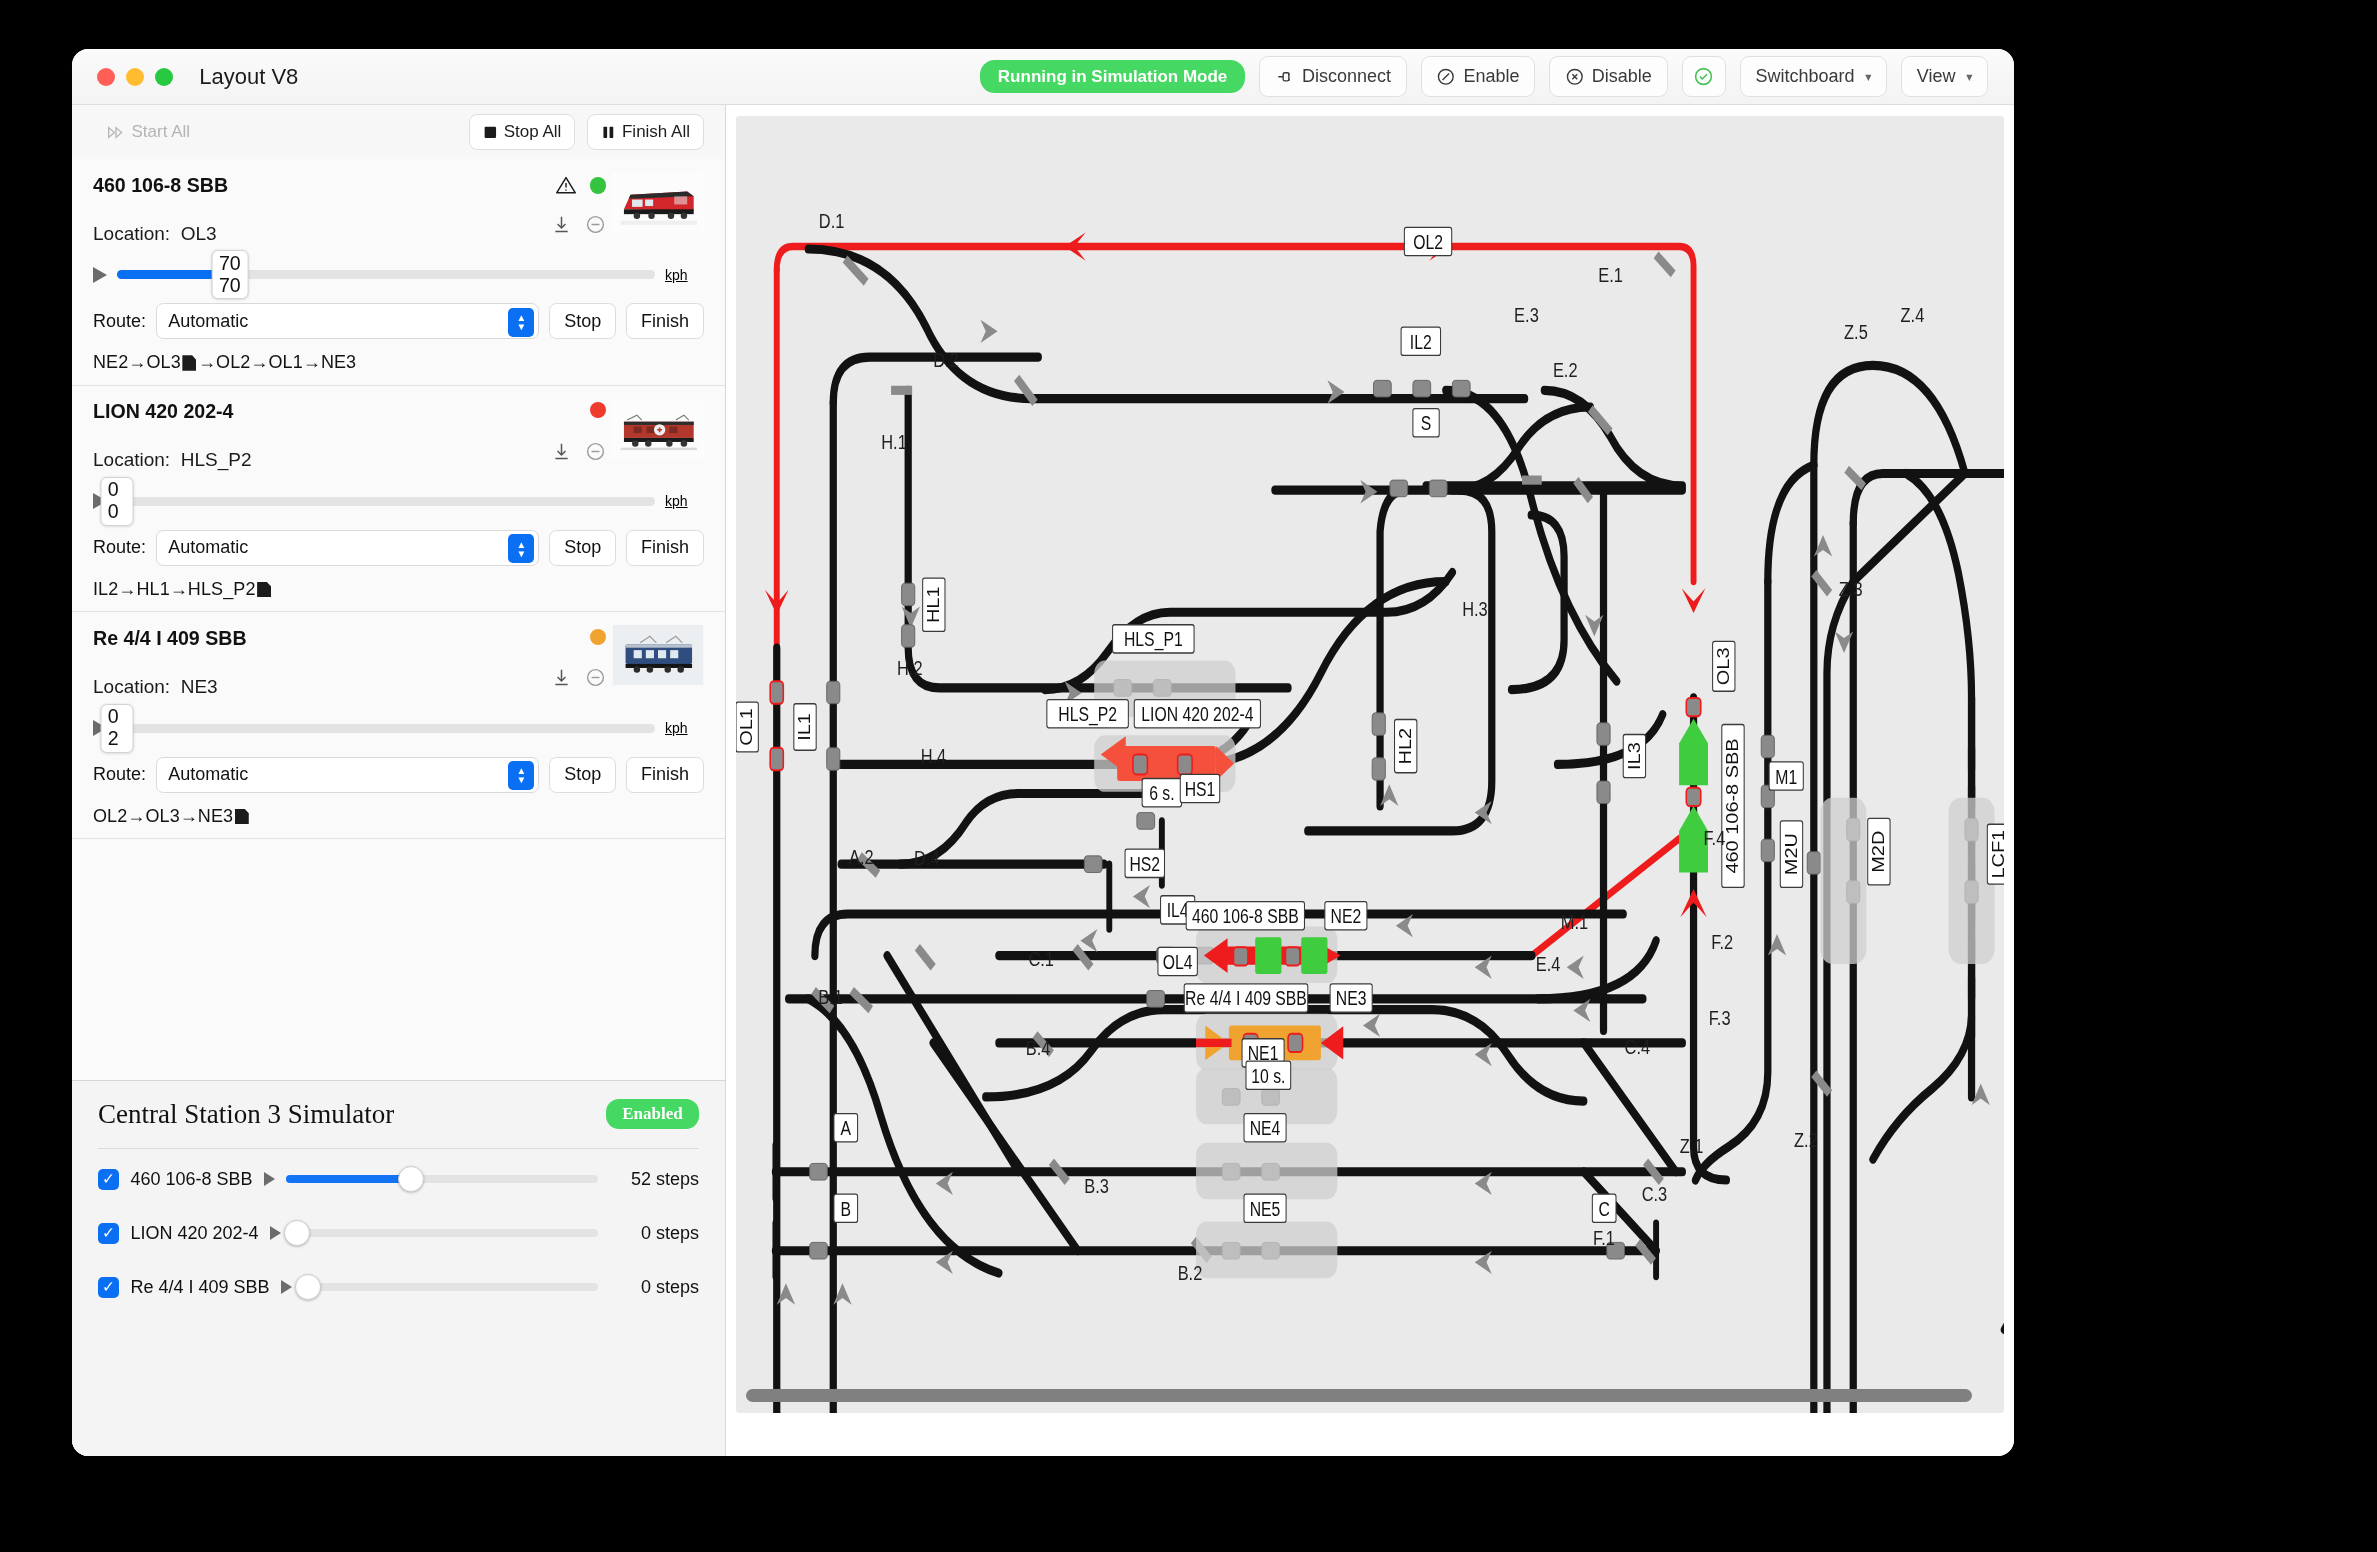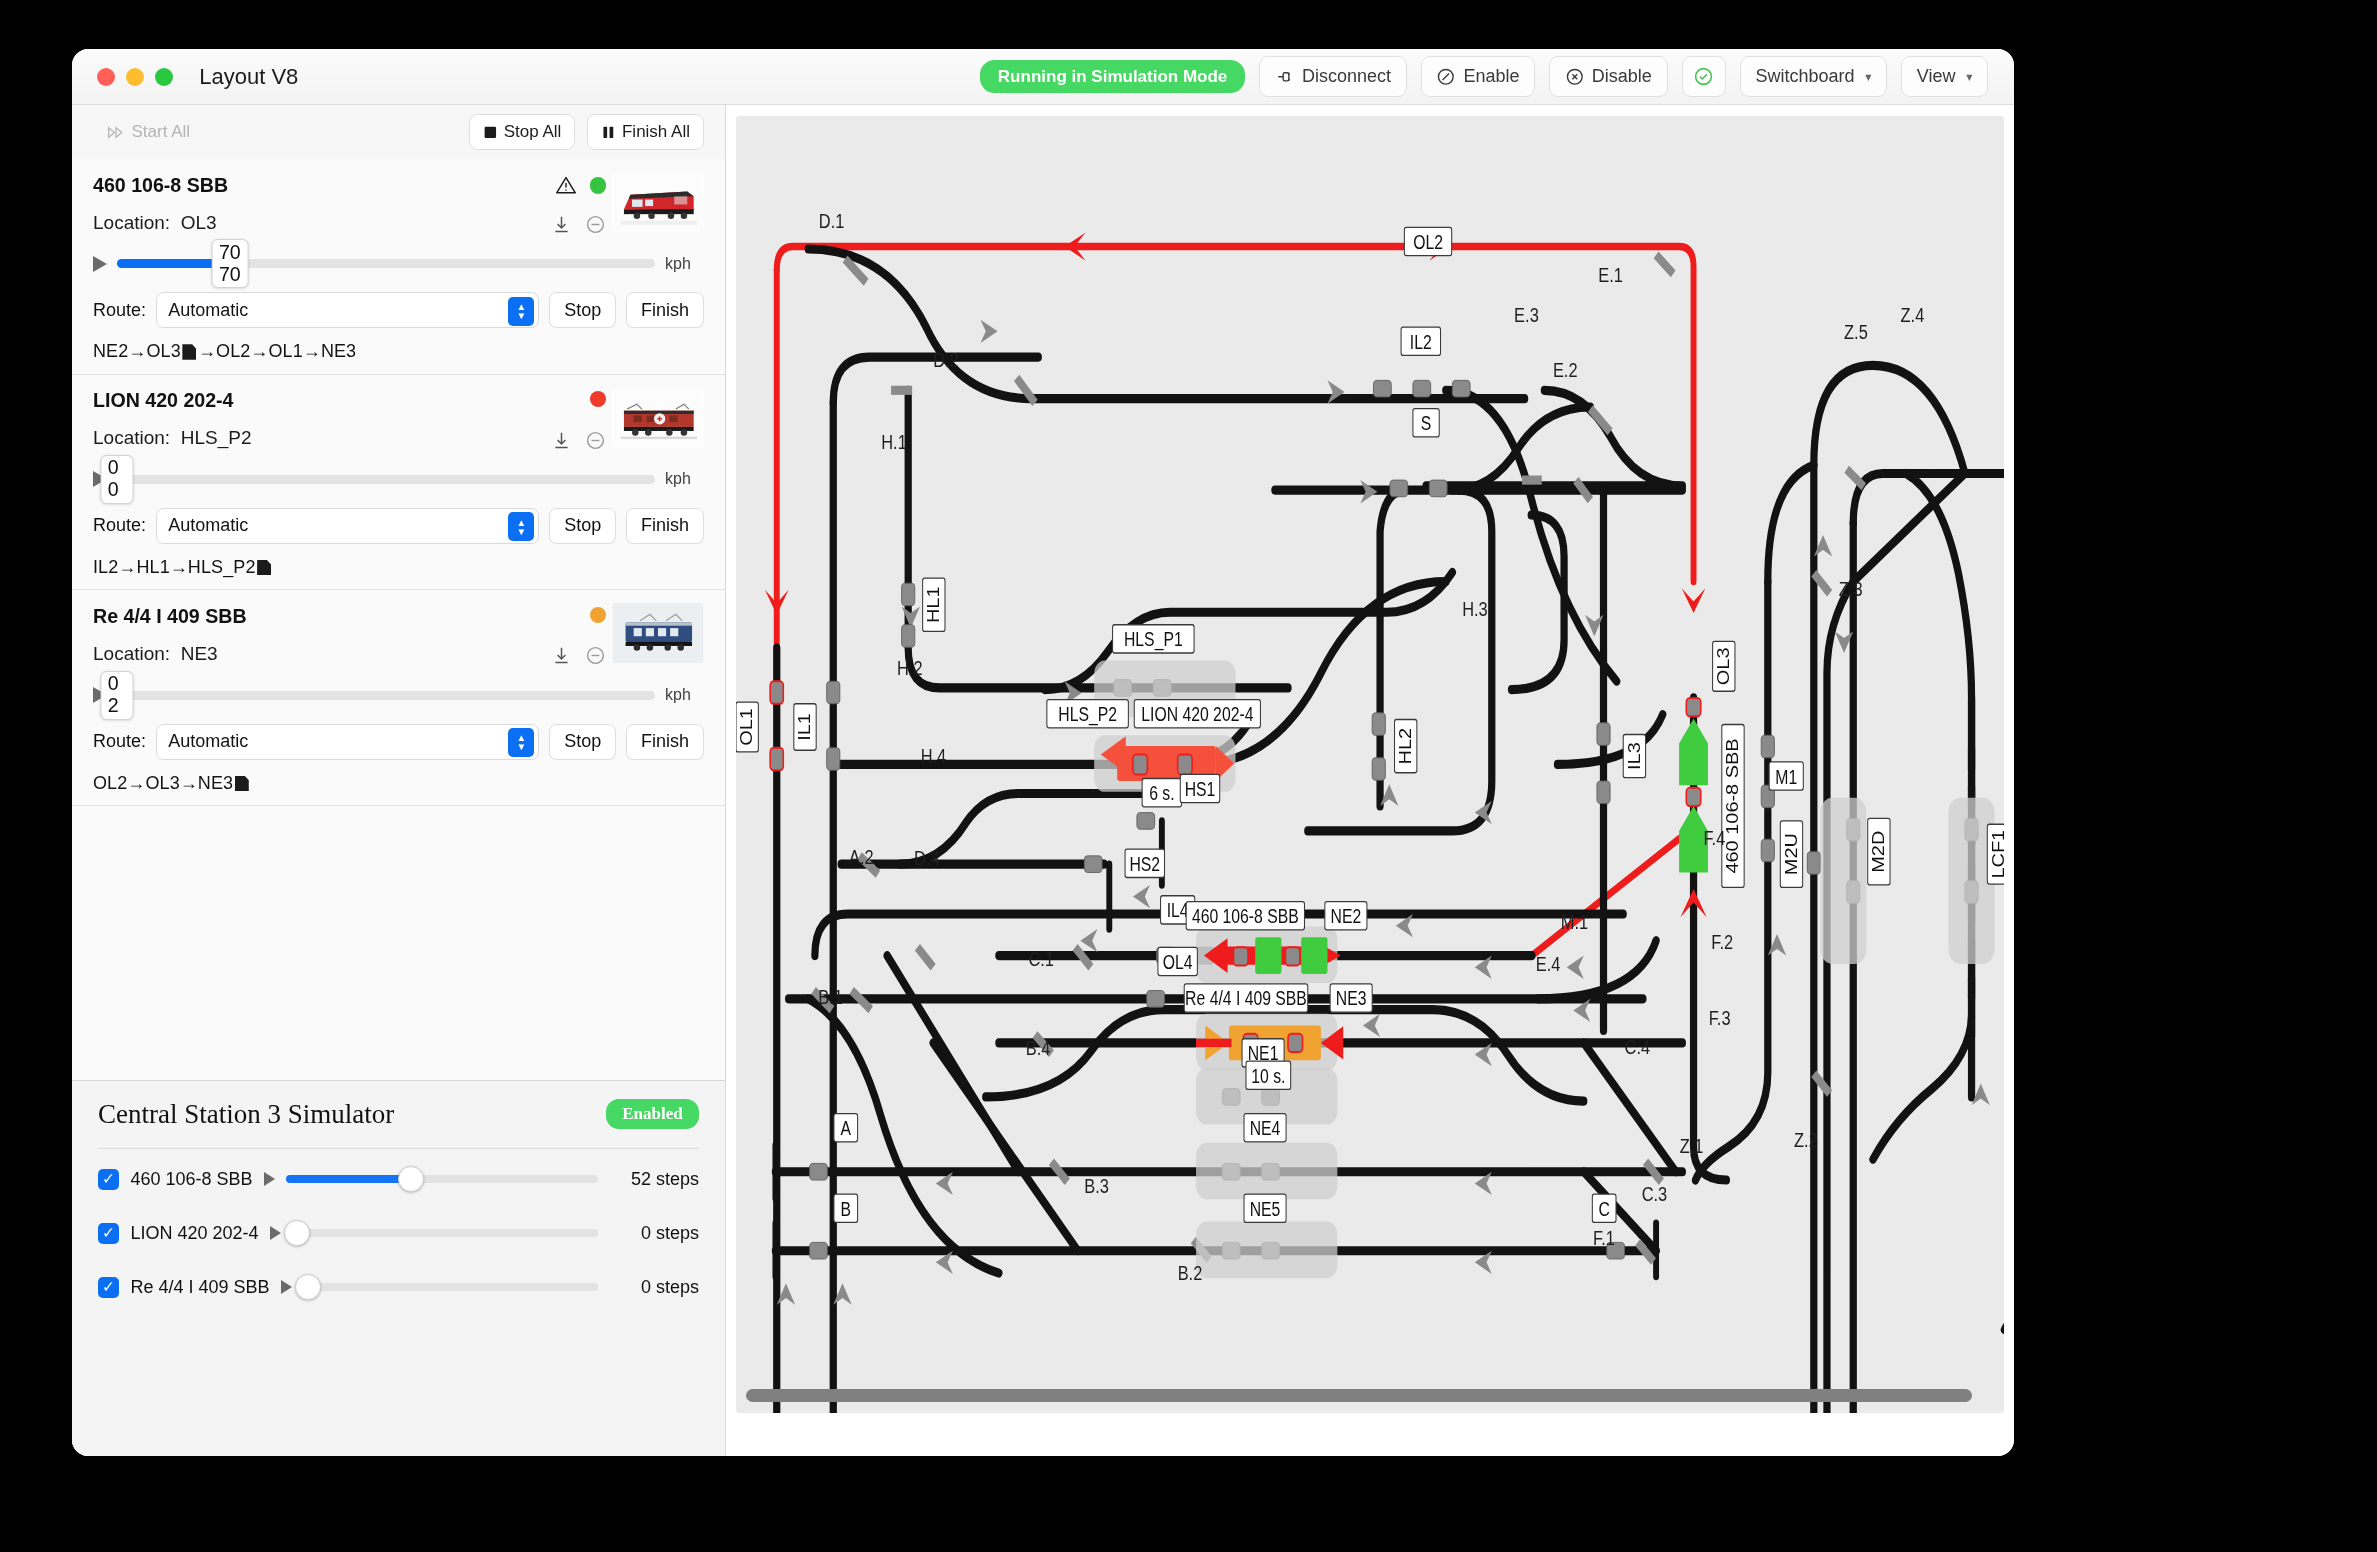--- a/index.html
+++ b/index.html
@@ -74,21 +74,21 @@
   .sb-spacer { flex: 1; }
   #train-list { flex: 1; overflow: hidden; background: #fafafa; }
   .train-card {
     padding: 14.7px 21px 11.4px 21px;
     border-bottom: 0.8px solid #e2e2e2;
     position: relative;
     background: #fafafa;
   }
   .tc-head { display: flex; align-items: flex-start; }
   .tc-name { font-size: 19.6px; font-weight: bold; color: #111; }
-  .tc-loc { font-size: 19px; color: #1b1b1b; margin-top: 15px; }
+  .tc-loc { font-size: 19px; color: #1b1b1b; margin-top: 26px; }
   .tc-loc b { font-weight: normal; }
   .tc-right {
     position: absolute; right: 21px; top: 13px;
     width: 200px; height: 82px;
   }
   .tc-status-row {
     position: absolute; right: 98px; top: 3.3px;
     display: flex; align-items: center; gap: 13px;
   }
   .tc-actions-row {
@@ -108,21 +108,21 @@
   .slider-track { position: absolute; left: 0; right: 0; height: 9px; border-radius: 4.9px; background: #e3e3e3; }
   .slider-fill { position: absolute; left: 0; height: 9px; border-radius: 4.9px; background: #0a6ff2; }
   .speed-bubble {
     position: absolute; transform: translateX(-50%);
     background: #ffffff; border: 0.8px solid #d3d3d3; border-radius: 6.5px;
     padding: 1.6px 6.5px; min-width: 33px; text-align: left;
     font-size: 19.6px; line-height: 1.12; color: #111;
     box-shadow: 0 0.8px 2.5px rgba(0,0,0,0.12);
     z-index: 3;
   }
-  .kph { font-size: 16px; color: #404040; width: 39px; }
+  .kph { font-size: 14px; color: #000000; width: 39px; text-decoration: underline; }
   .tc-route-row { display: flex; align-items: center; gap: 9.8px; margin-top: 19.6px; text-align: right; }
   .route-label { font-size: 18px; color: #111; }
   .select-box {
     flex: 1; position: relative; height: 36px;
     background: #ffffff; border: 0.8px solid #d9d9d9; border-radius: 7.4px;
     display: flex; align-items: center; padding: 0 11.4px;
     font-size: 18px; color: #141414;
   }
   .stepper {
     position: absolute; right: 4.1px; top: 3.3px; width: 26px; height: 29px;

